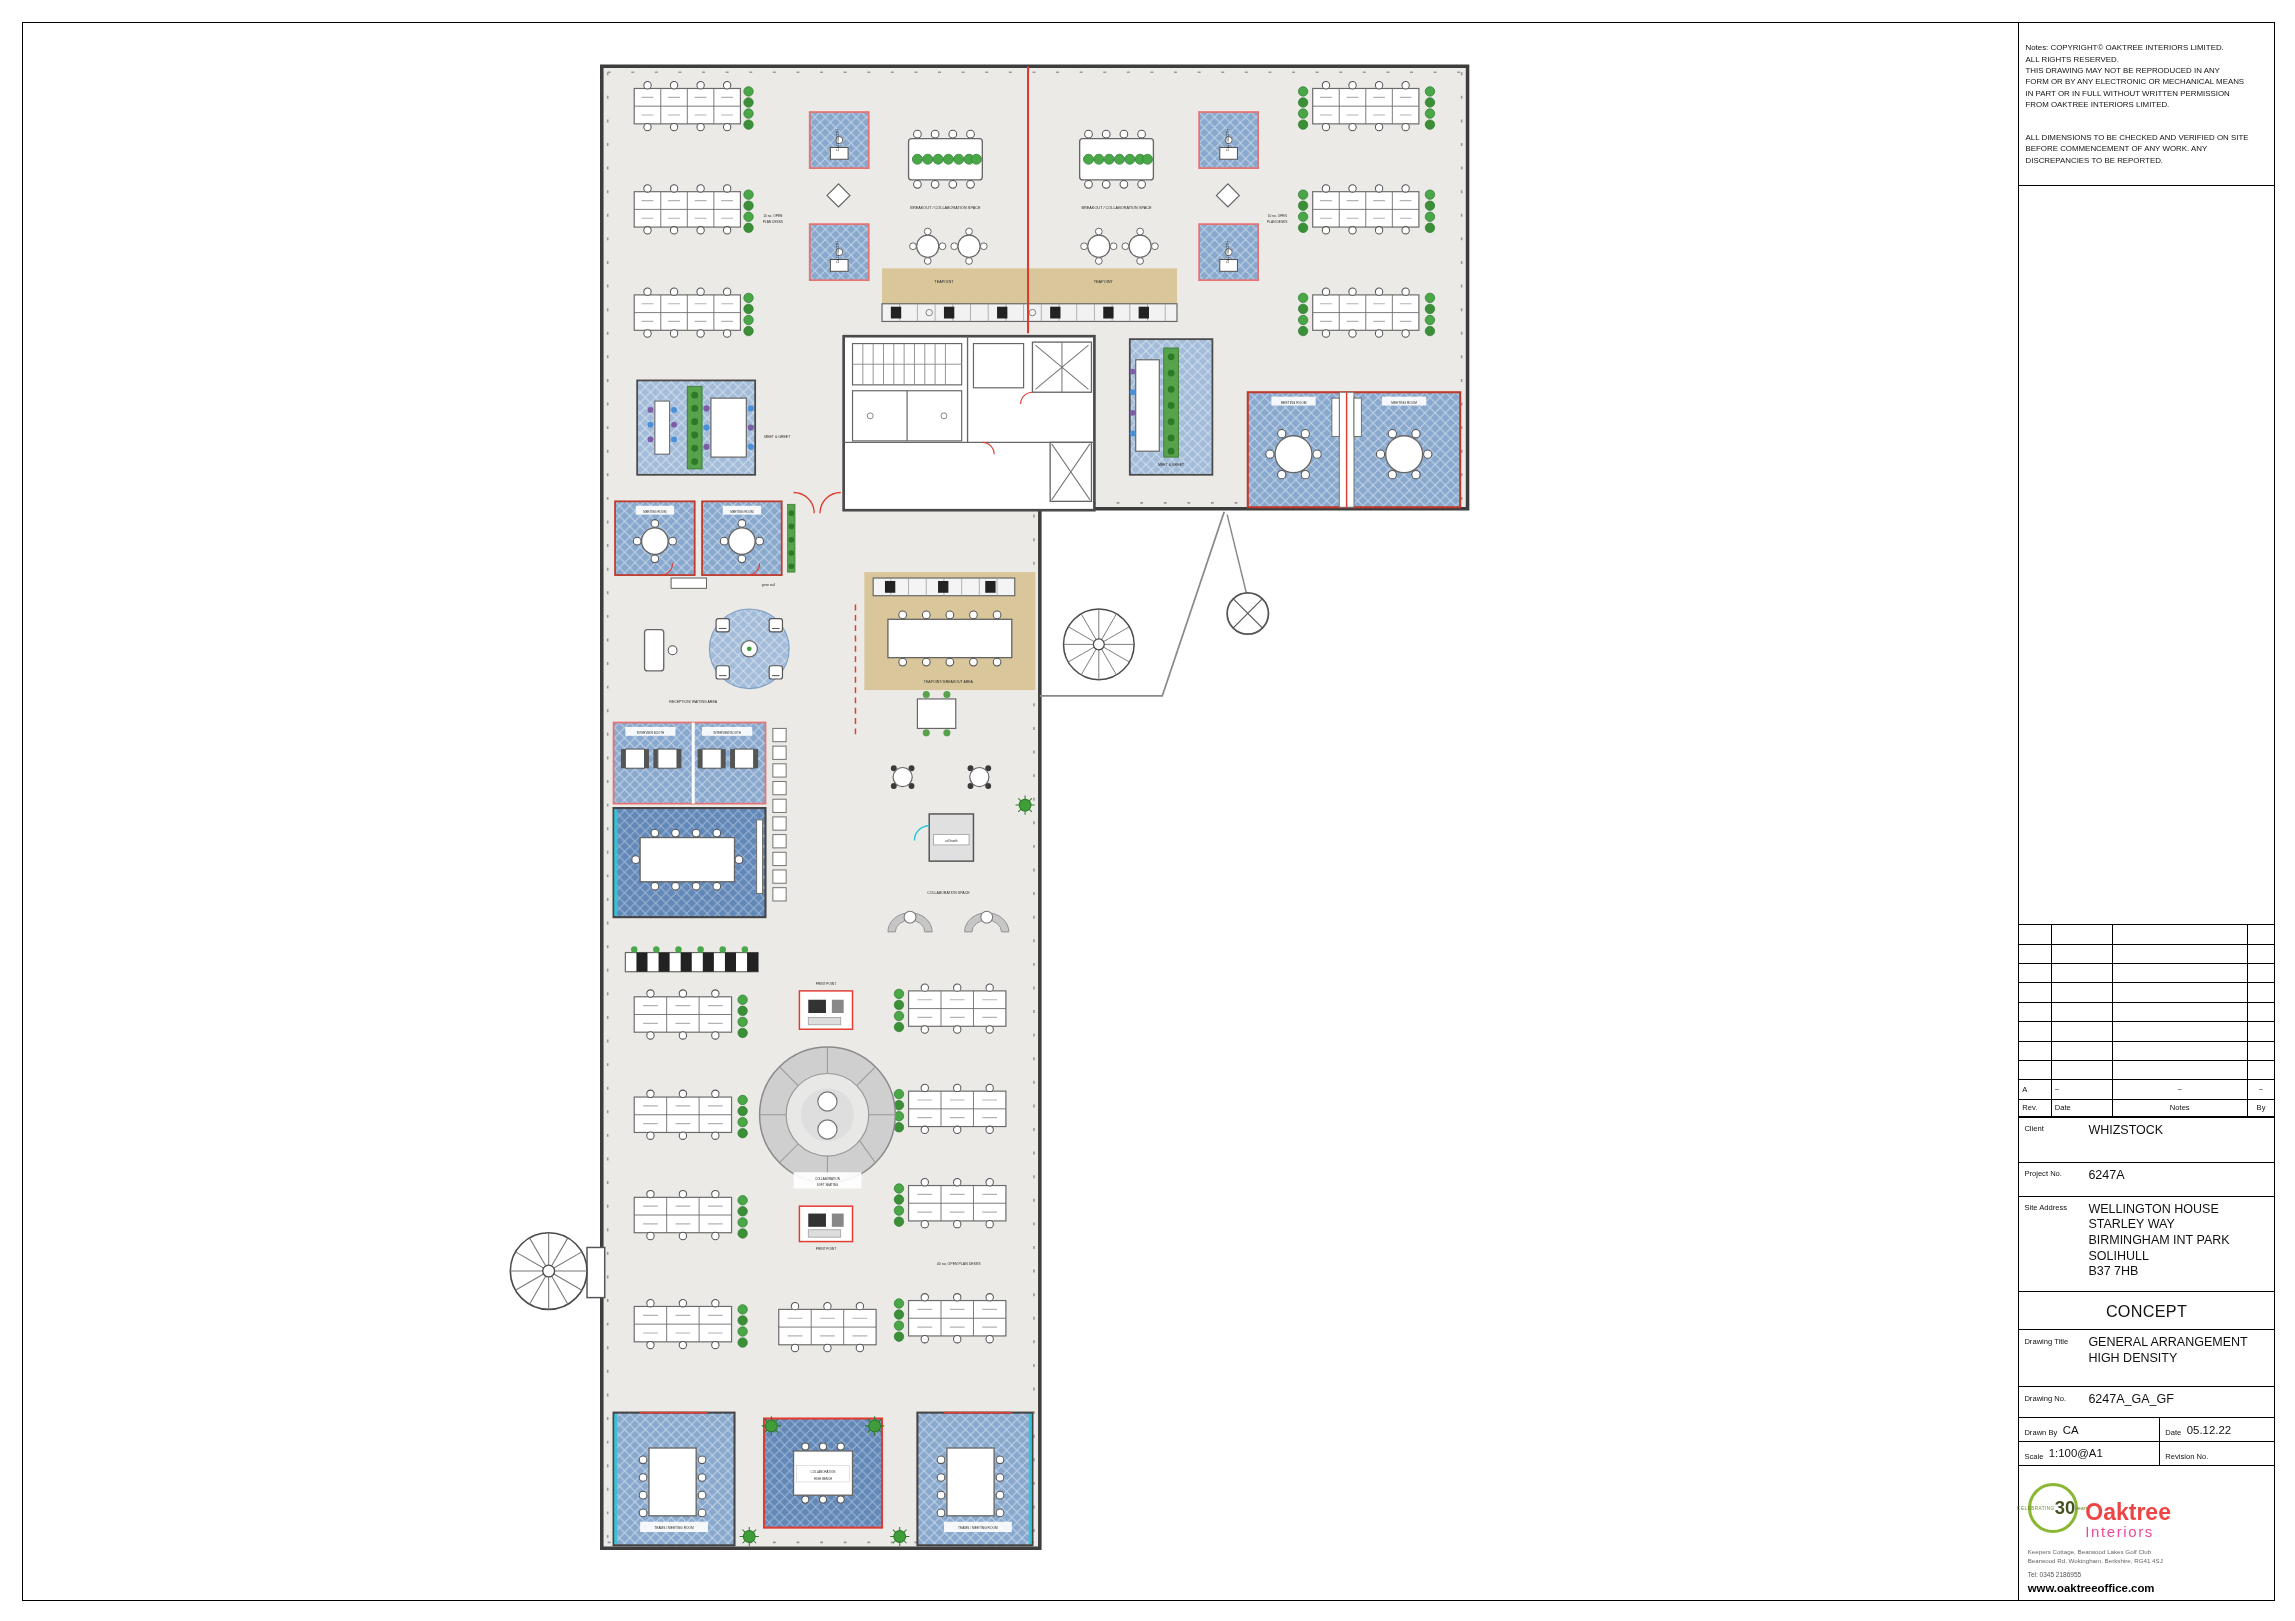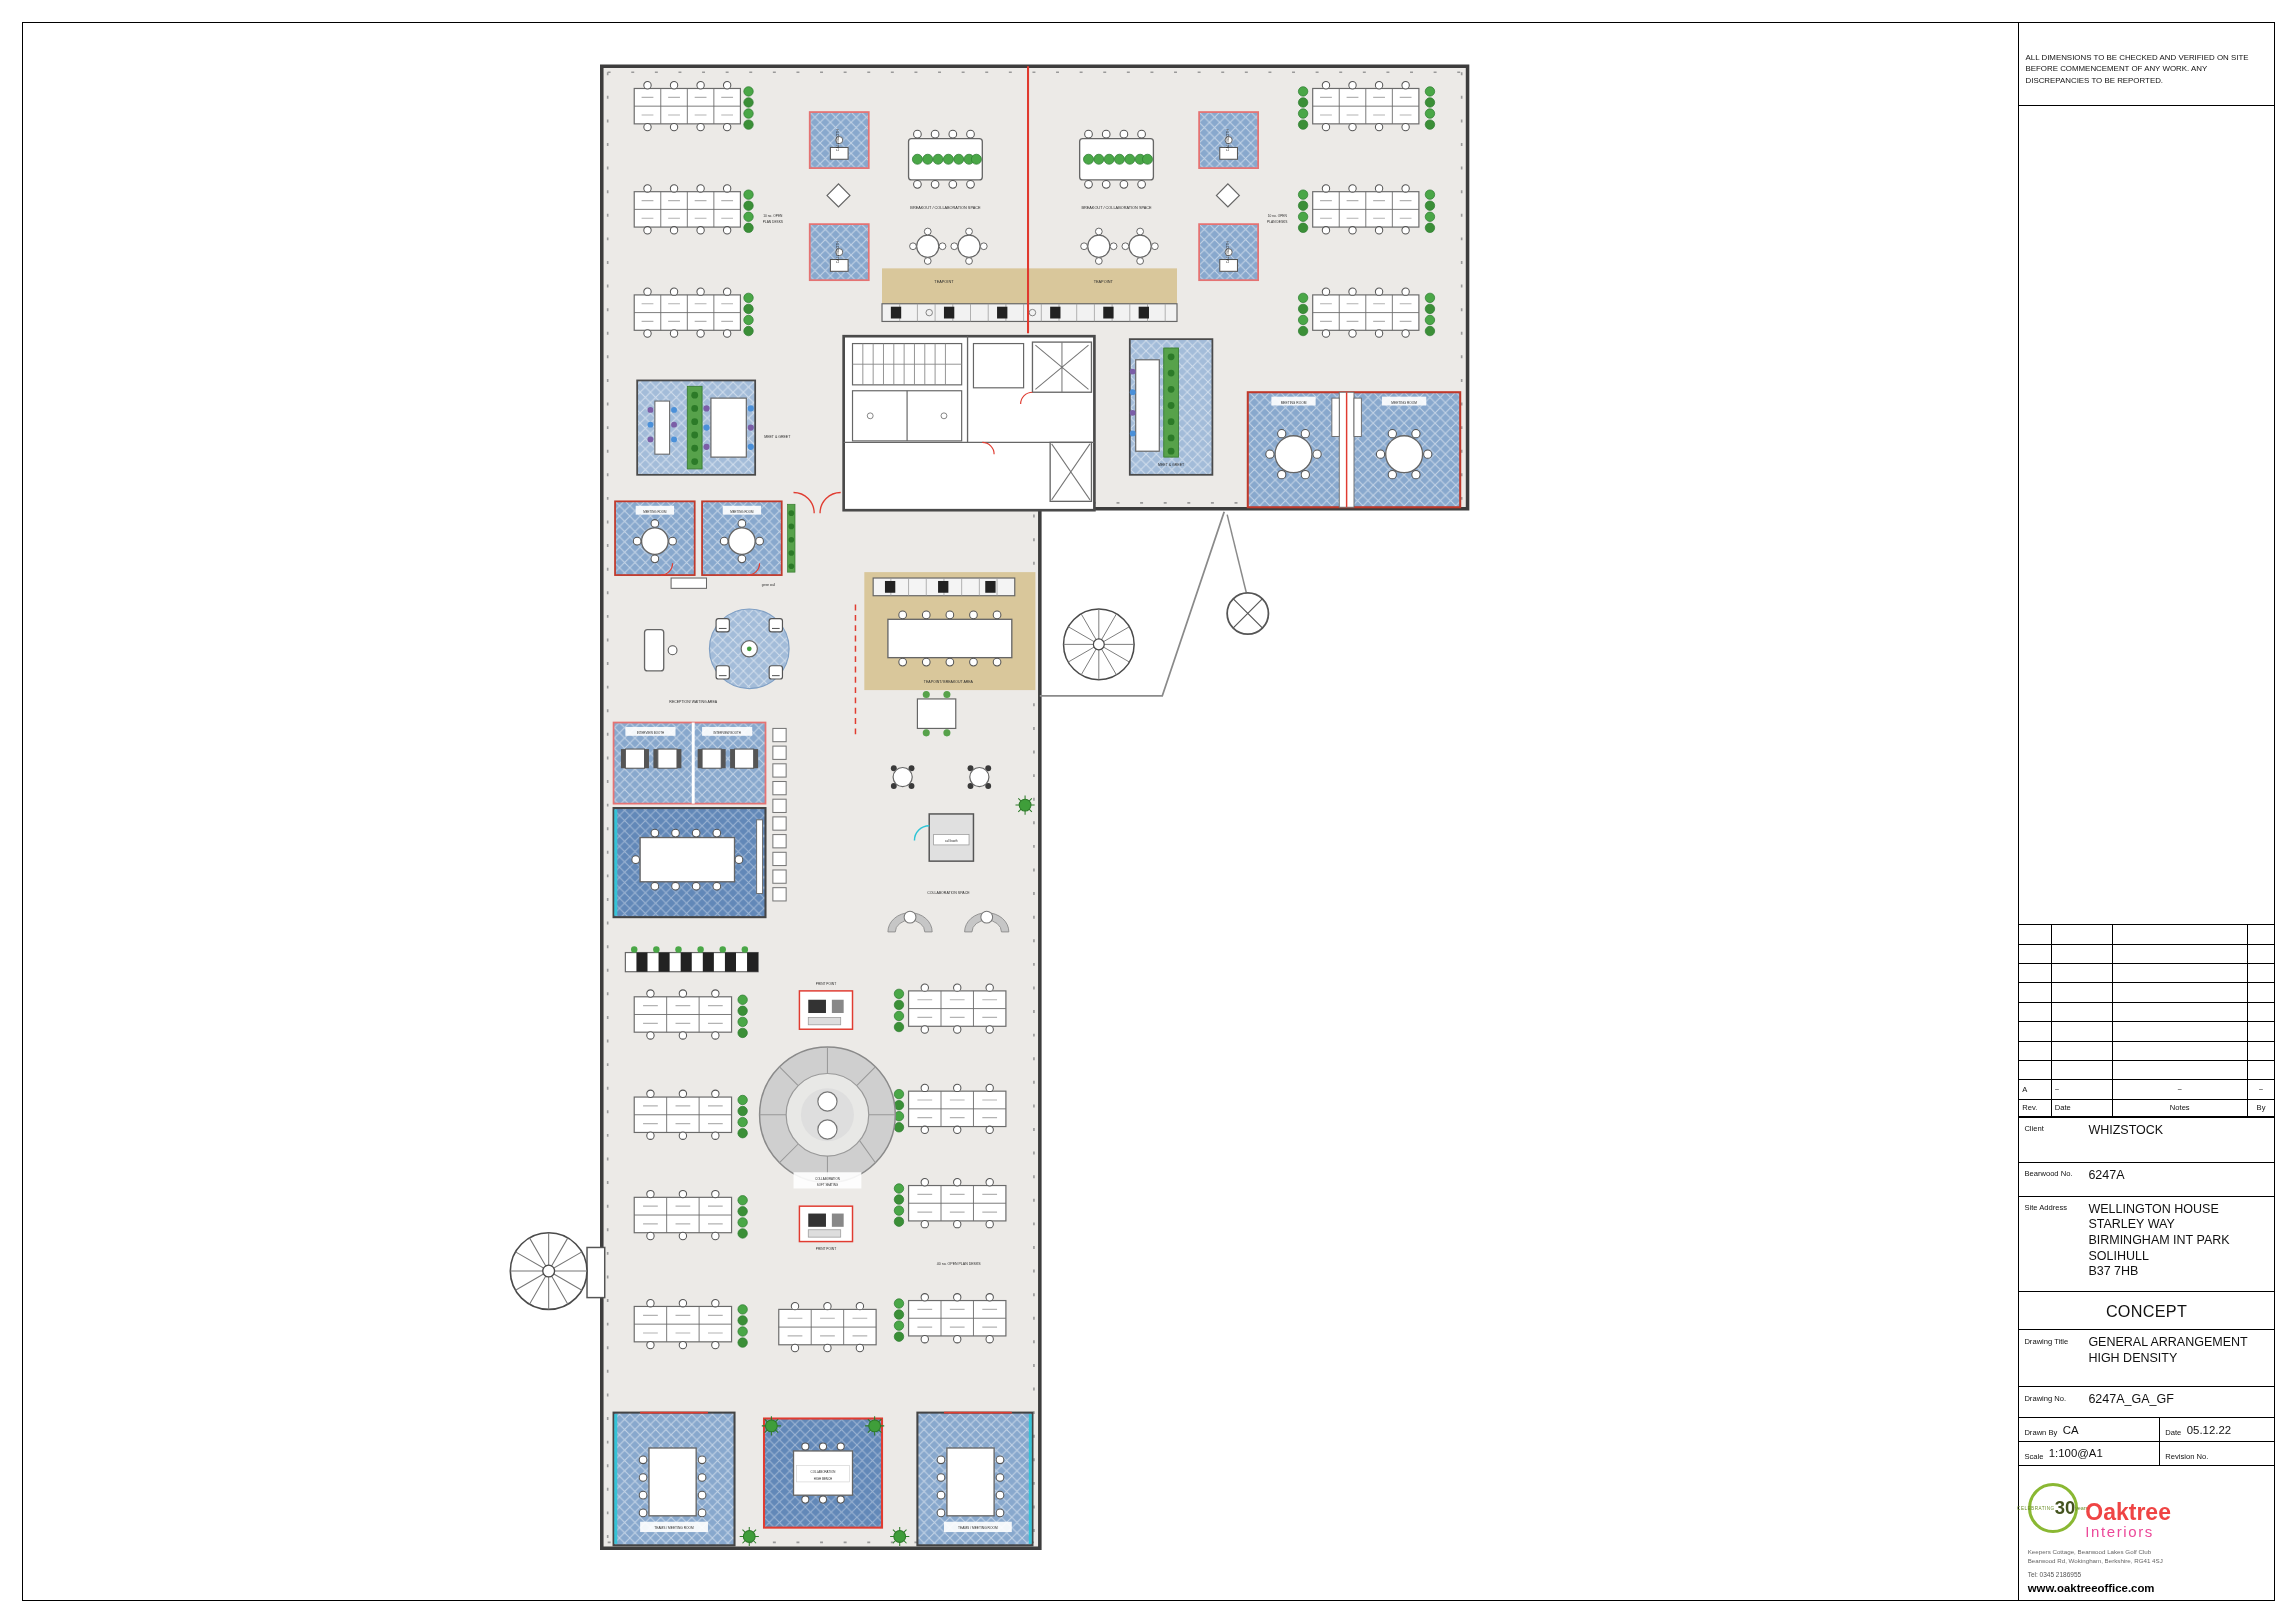--- a/index.html
+++ b/index.html
@@ -634,20 +634,26 @@
       <text class="lbl t20" x="561" y="804.5">SOFT SEATING</text>
       <text class="lbl t22" x="457" y="1037">TEAMS / MEETING ROOM</text>
       <text class="lbl t22" x="663" y="1037">TEAMS / MEETING ROOM</text>
       <text class="lbl t20" x="558" y="999">COLLABORATION</text>
       <text class="lbl t20" x="558" y="1003.5">HIGH BENCH</text>
     </g>
   </svg>
 
   <div class="titleblock">
     <div class="tb-notes">
+      <div class="p1">Notes: COPYRIGHT© OAKTREE INTERIORS LIMITED.
+ALL RIGHTS RESERVED.
+THIS DRAWING MAY NOT BE REPRODUCED IN ANY
+FORM OR BY ANY ELECTRONIC OR MECHANICAL MEANS
+IN PART OR IN FULL WITHOUT WRITTEN PERMISSION
+FROM OAKTREE INTERIORS LIMITED.</div>
       <div class="p2">ALL DIMENSIONS TO BE CHECKED AND VERIFIED ON SITE
 BEFORE COMMENCEMENT OF ANY WORK. ANY
 DISCREPANCIES TO BE REPORTED.</div>
     </div>
 
     <div class="tb-spacer"></div>
 
     <div class="revtable">
       <div class="rev-row">
           <div class="c-rev"></div>
@@ -709,21 +715,21 @@
         <div class="c-notes">Notes</div>
         <div class="c-by">By</div>
       </div>
     </div>
 
     <div class="tb-field h-client">
       <span class="tb-label">Client</span>
       <div class="tb-value">WHIZSTOCK</div>
     </div>
     <div class="tb-field h-proj">
-      <span class="tb-label">Bearwood No.</span>
+      <span class="tb-label">Project No.</span>
       <div class="tb-value">6247A</div>
     </div>
     <div class="tb-field h-site">
       <span class="tb-label">Site Address</span>
       <div class="tb-value">WELLINGTON HOUSE
 STARLEY WAY
 BIRMINGHAM INT PARK
 SOLIHULL
 B37 7HB</div>
     </div>

